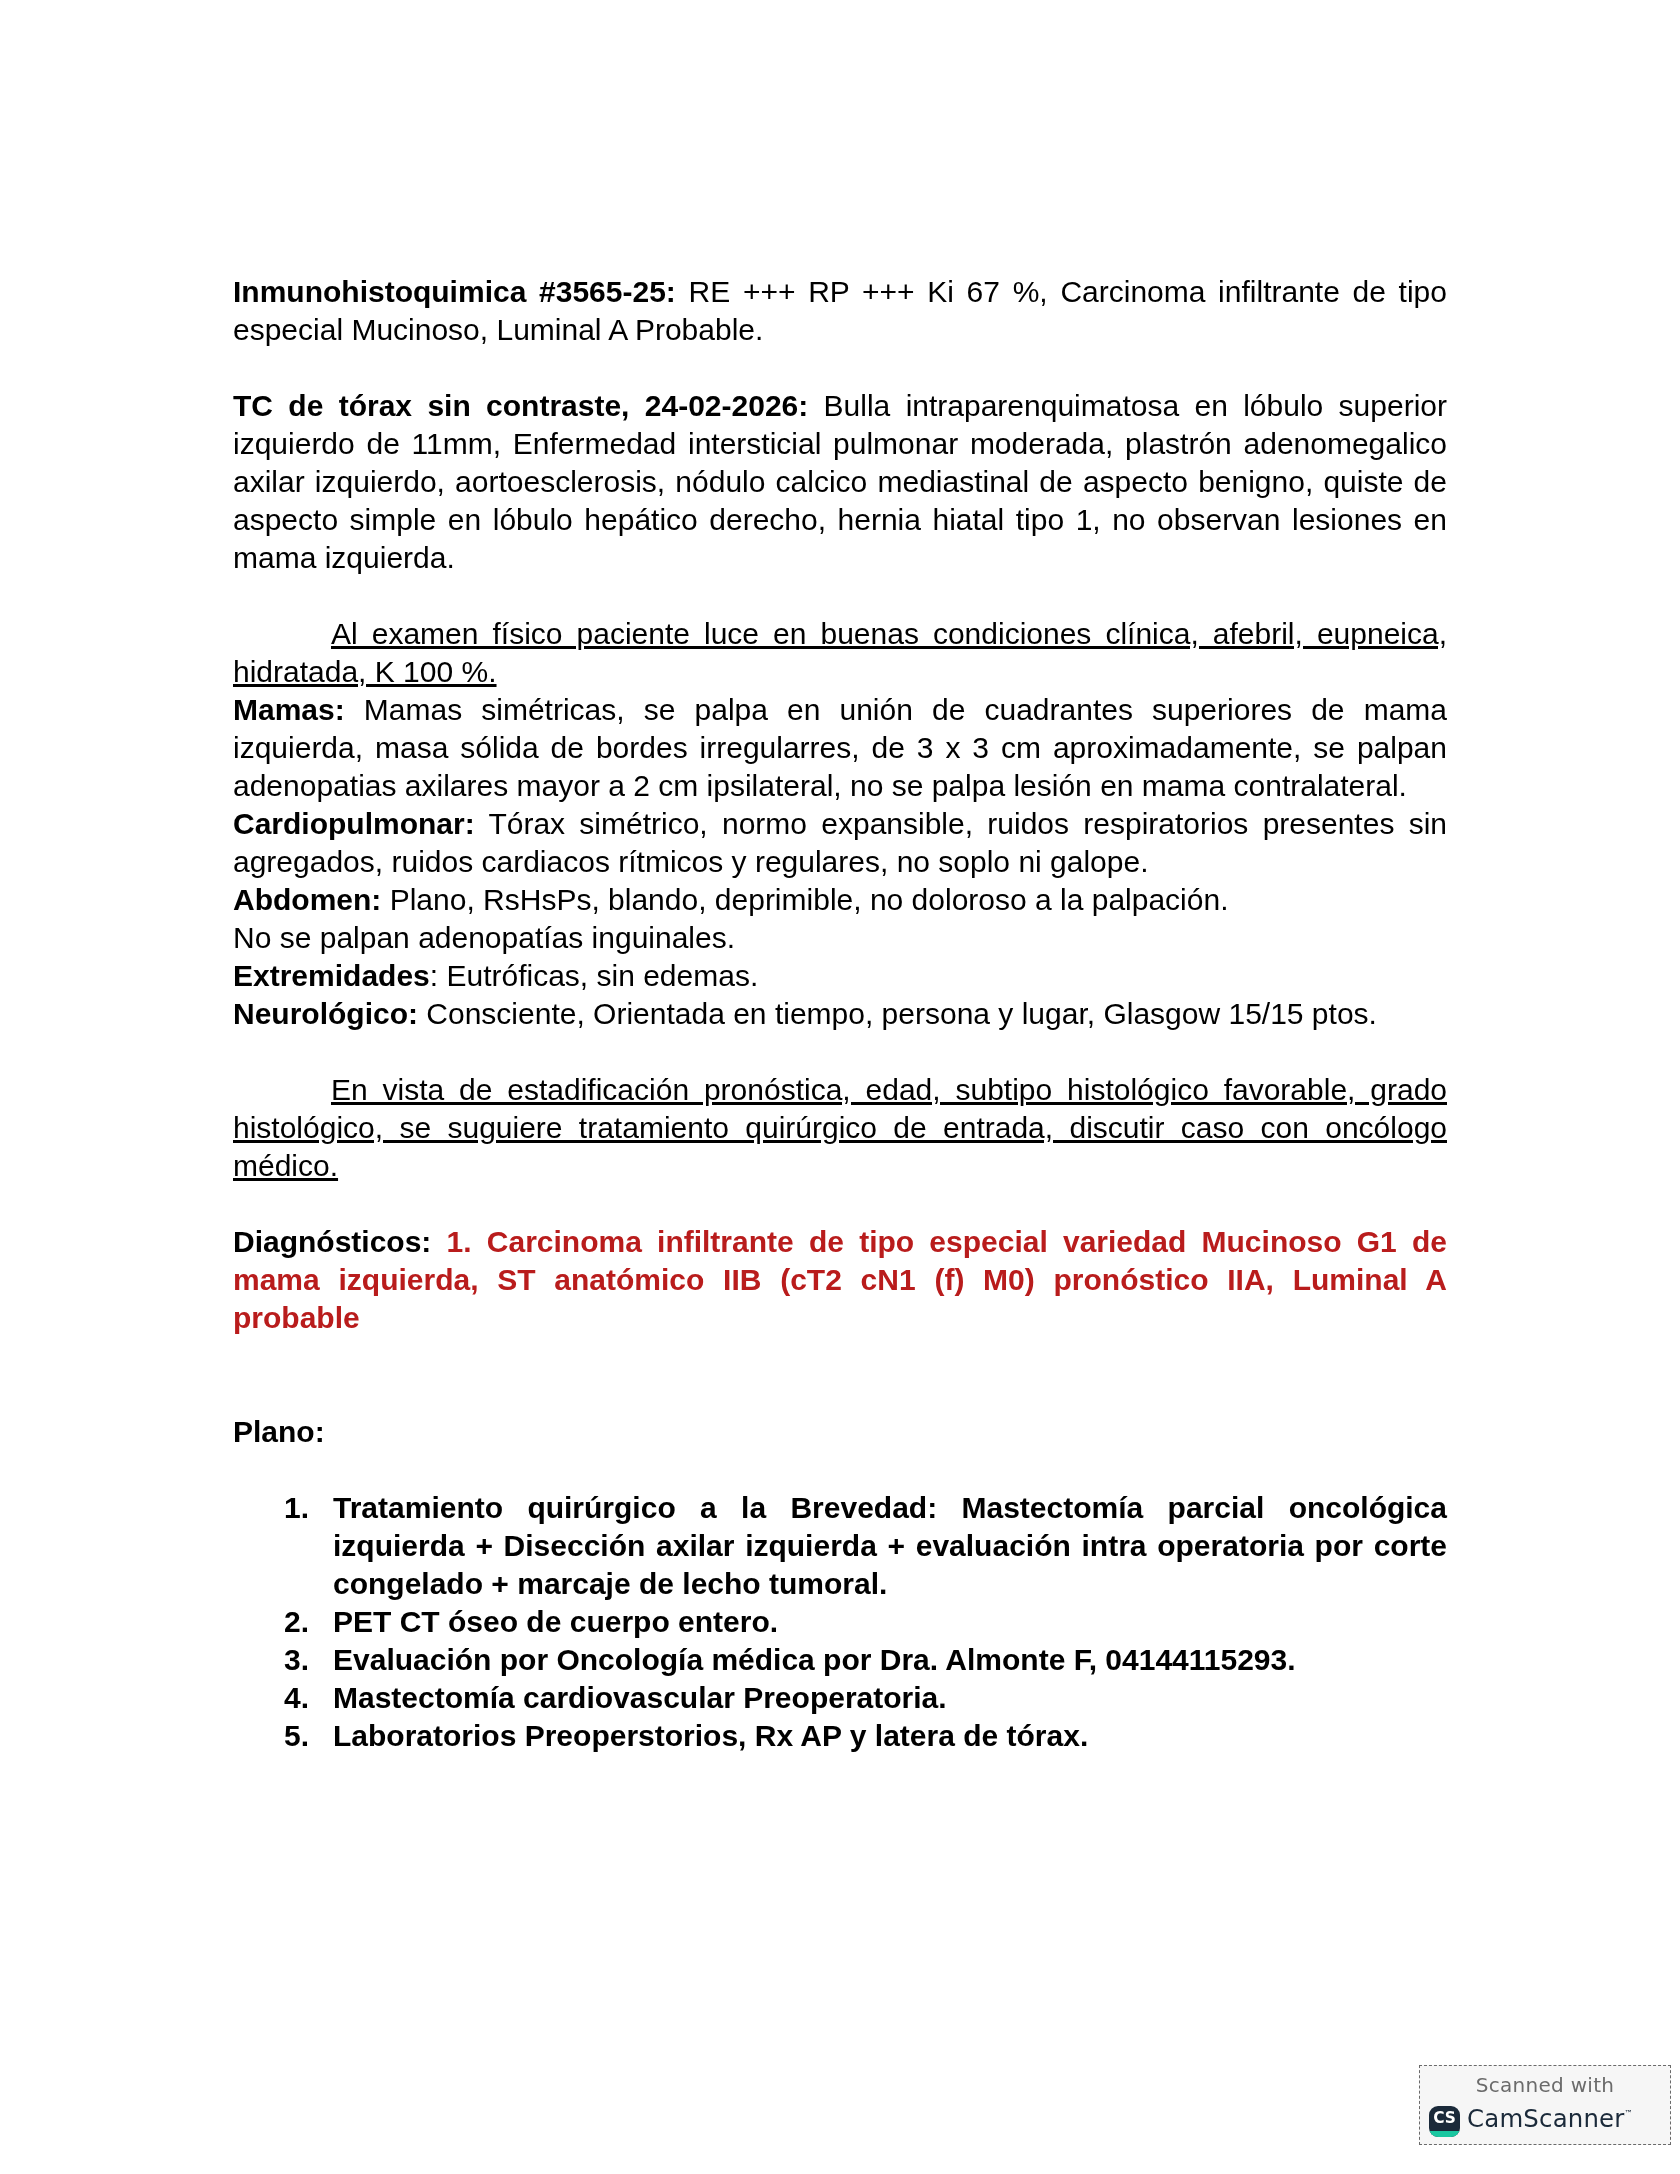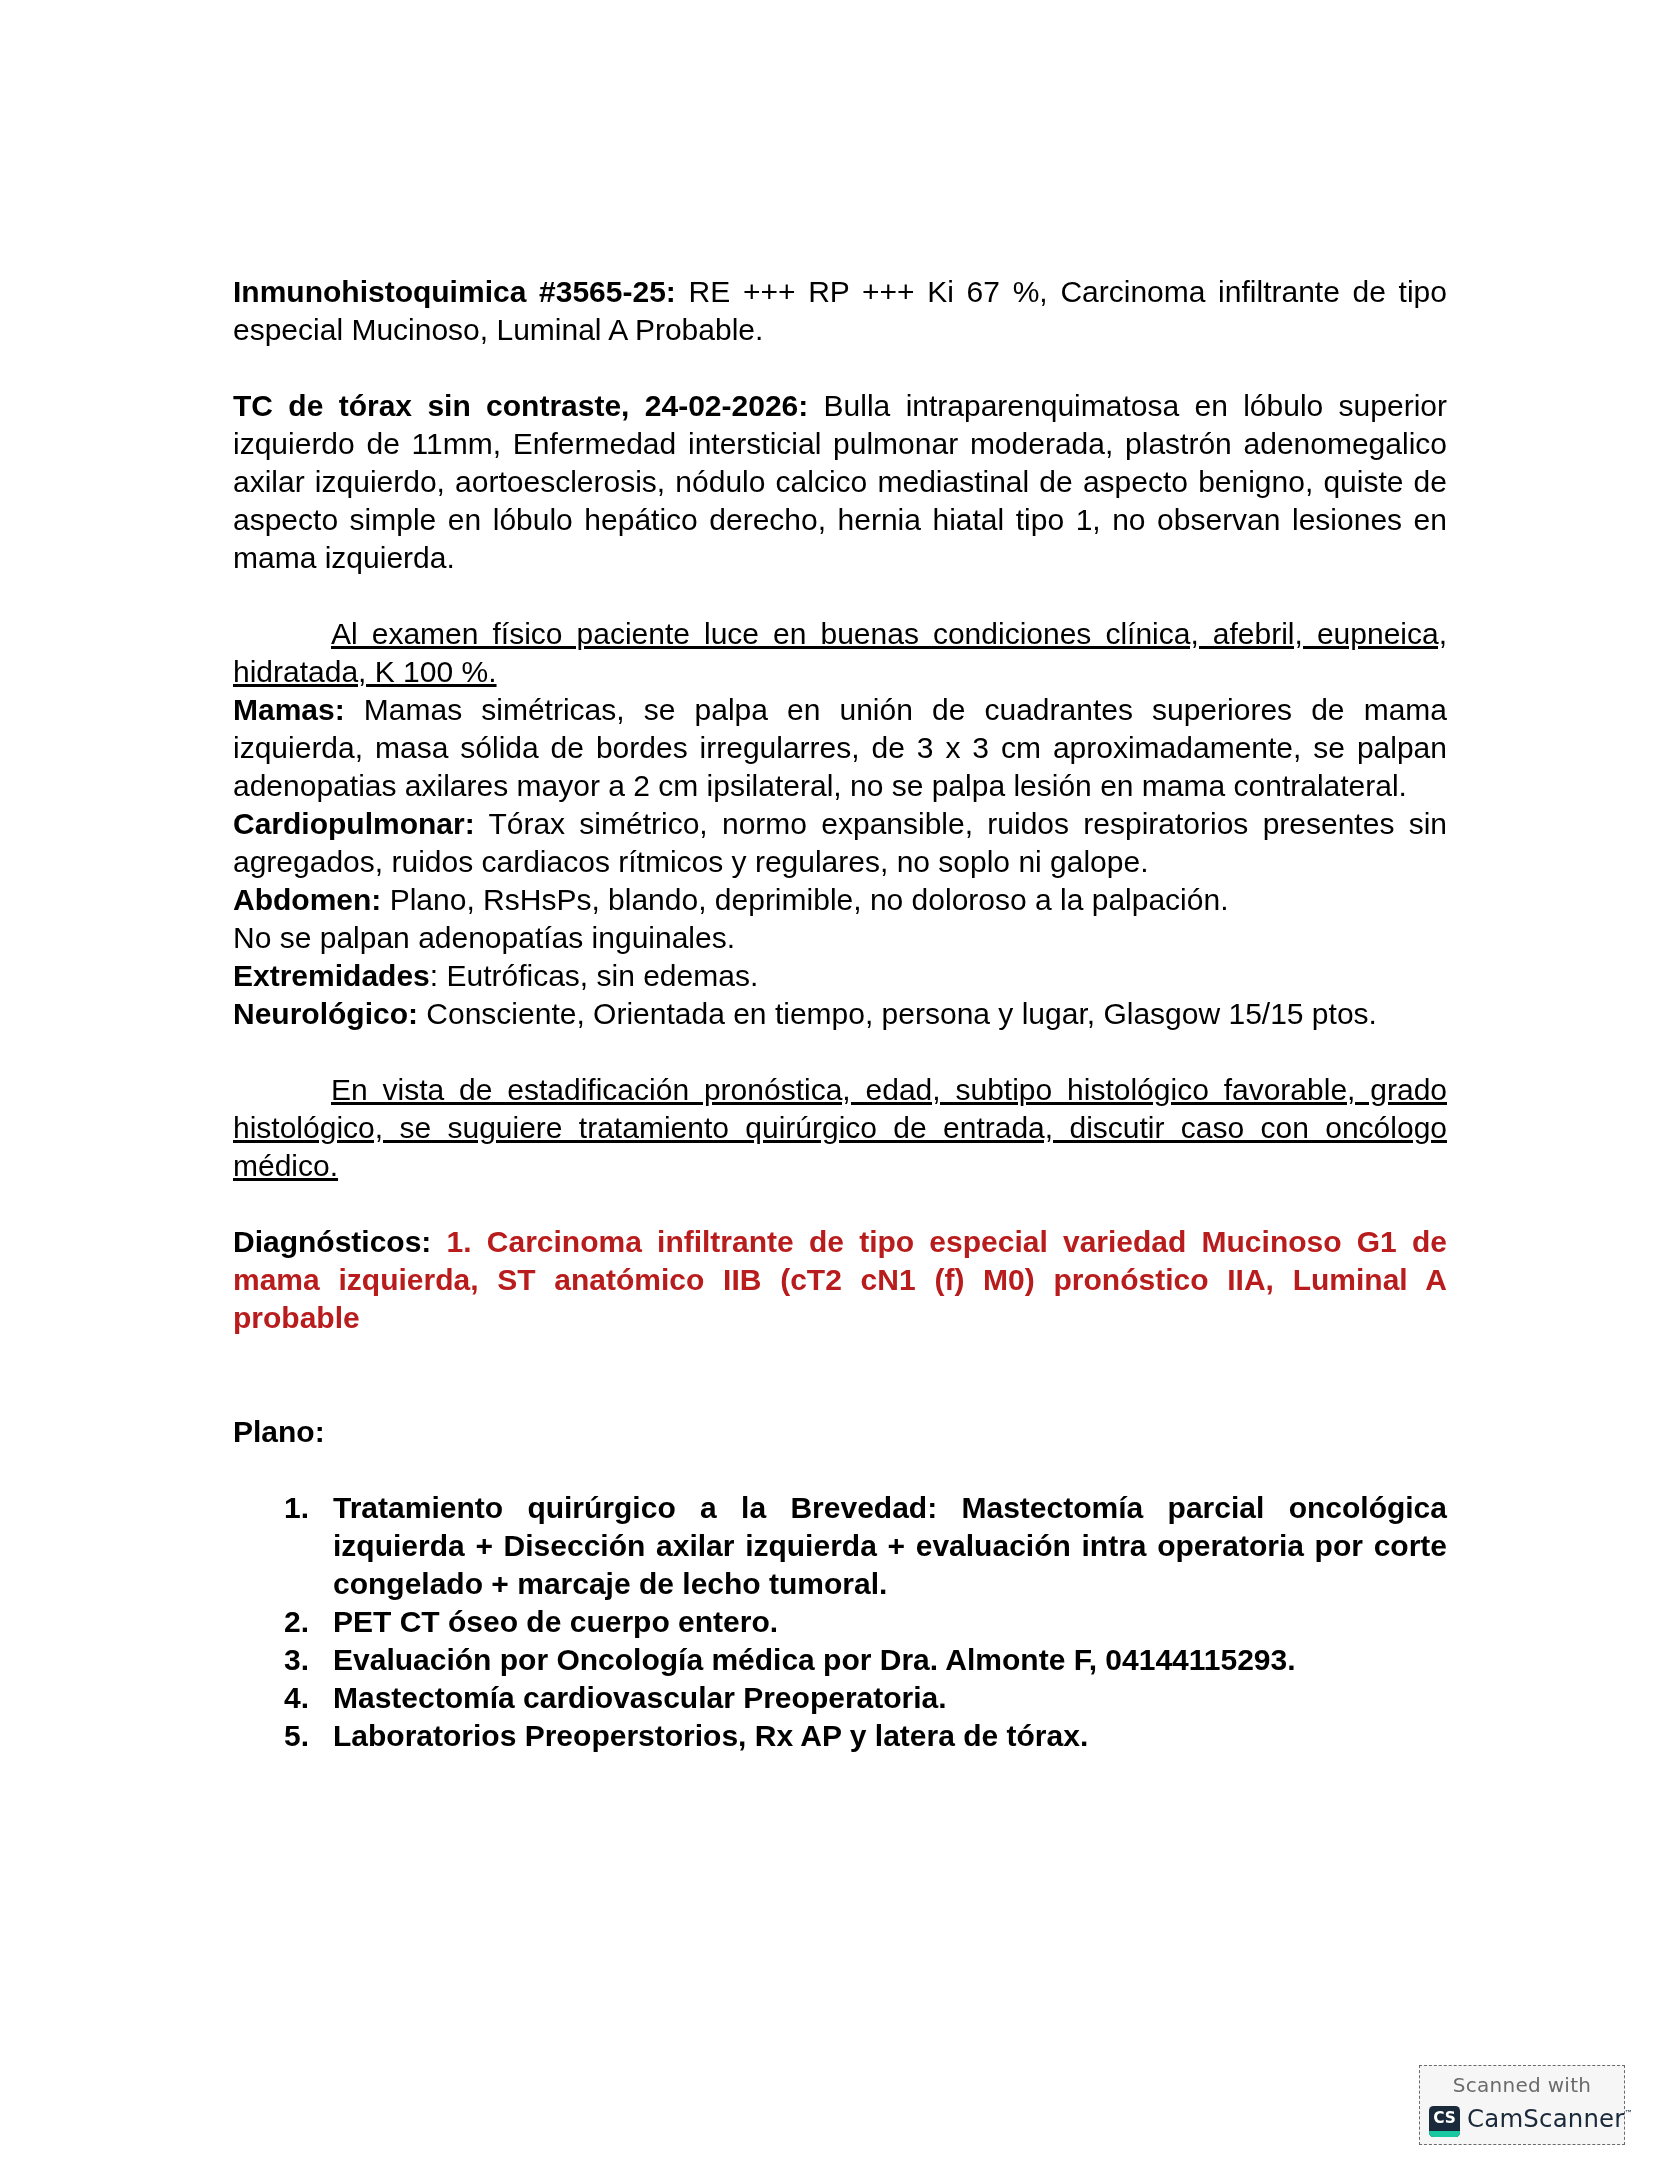--- a/index.html
+++ b/index.html
@@ -39,21 +39,21 @@
     }
     ol.plan li .num {
       position: absolute;
       left: 51px;
       top: 0;
     }
     .watermark {
       position: absolute;
       left: 1419px;
       top: 2065px;
-      width: 206px;
+      width: 252px;
       height: 80px;
       border: 1.8px dashed #6a6a6a;
       background: #f6f6f6;
       box-sizing: border-box;
       font-family: "DejaVu Sans", sans-serif;
     }
     .wm-top {
       position: absolute;
       left: 0; right: 0;
       top: 7.2px;
@@ -133,19 +133,19 @@
     <li><span class="num">1.</span><span>Tratamiento quirúrgico a la Brevedad: Mastectomía parcial oncológica izquierda + Disección axilar izquierda + evaluación intra operatoria por corte congelado + marcaje de lecho tumoral.</span></li>
     <li><span class="num">2.</span><span>PET CT óseo de cuerpo entero.</span></li>
     <li><span class="num">3.</span><span>Evaluación por Oncología médica por Dra. Almonte F, 04144115293.</span></li>
     <li><span class="num">4.</span><span>Mastectomía cardiovascular Preoperatoria.</span></li>
     <li><span class="num">5.</span><span>Laboratorios Preoperstorios, Rx AP y latera de tórax.</span></li>
   </ol>
 </div>
 
 <div class="watermark">
   <div class="wm-top">Scanned with</div>
-  <div class="wm-logo" style="background: rgb(27, 42, 58);">
+  <div class="wm-logo" style="background: rgb(27, 42, 58); border-radius: 9px;">
     <span>CS</span>
     <div class="strip" style="background: rgb(25, 199, 160);"></div>
   </div>
   <div class="wm-brand"><span>CamScanner</span><sup>™</sup></div>
 </div>
 
 
 </body></html>

